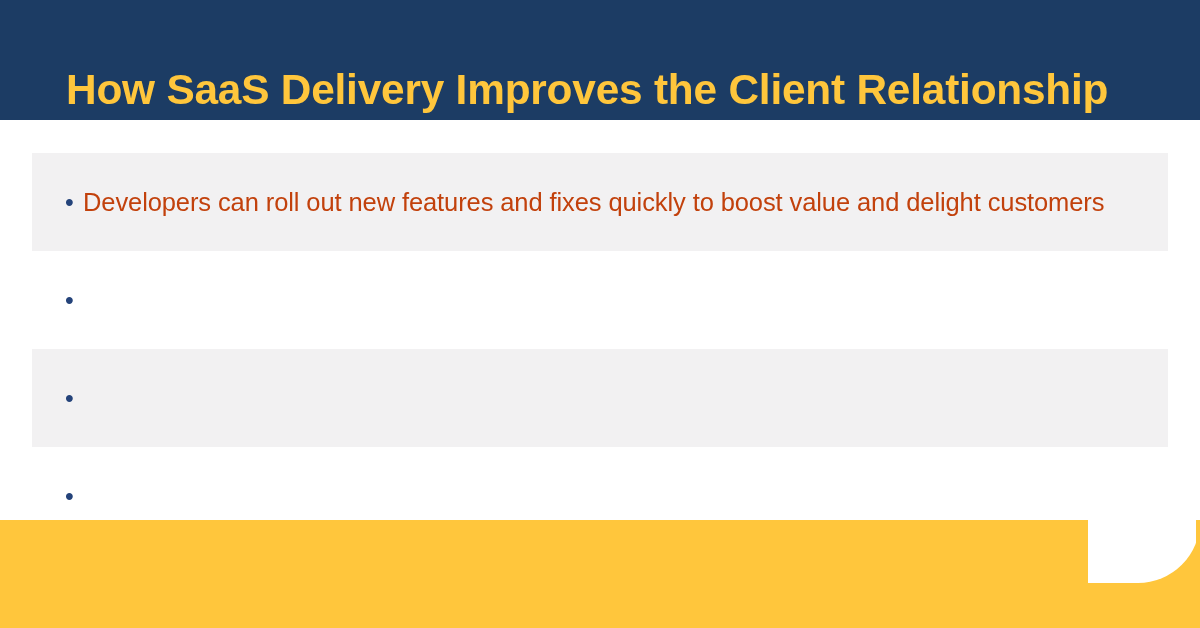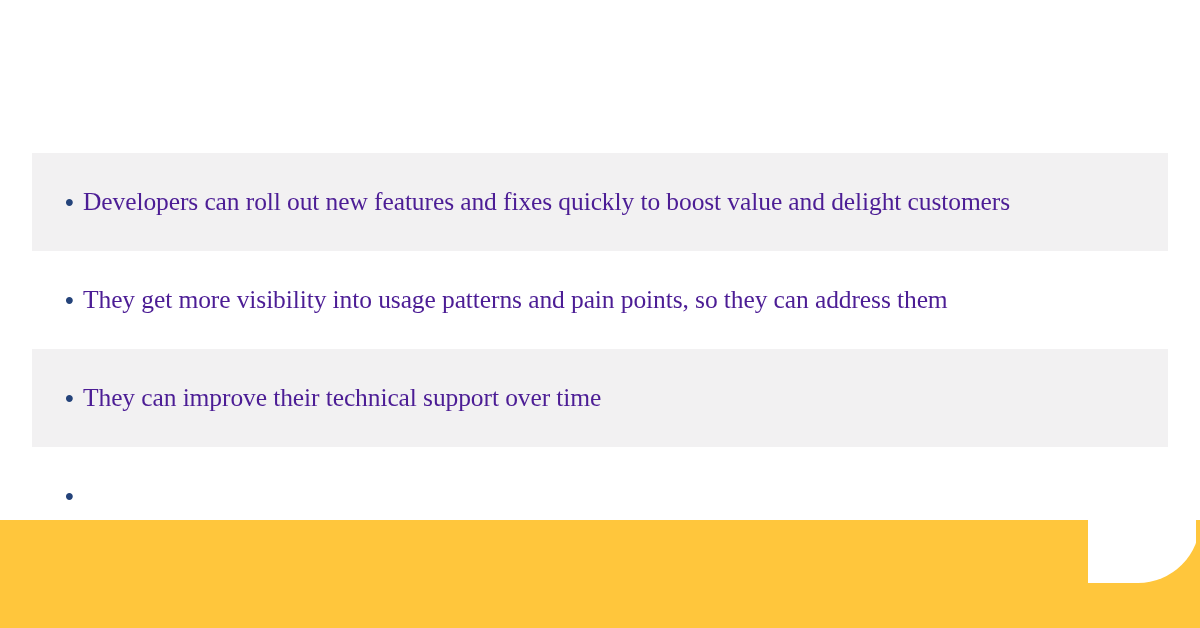--- a/index.html
+++ b/index.html
@@ -88,22 +88,22 @@
     padding-left: 33px;
     box-sizing: content-box;
     color: #24437a;
     font-size: 25px;
     line-height: 1;
     text-align: left;
   }
 
   .bullet-text {
     flex: 1 1 auto;
-    color: #4c1d95;
-    font-family: Liberation Serif, serif;
+    color: #c2410c;
+    font-family: Liberation Sans, sans-serif;
     font-weight: normal;
     font-size: 25.5px;
     line-height: 30px;
     letter-spacing: -0.1px;
     white-space: nowrap;
     margin-left: -14px;
   }
 
   
   #footer-band {
@@ -136,36 +136,37 @@
     height: 63px;
     background: #ffc63c;
     pointer-events: none;
   }
 </style>
 </head>
 <body>
 
 <div id="slide">
 
+  <div id="header-banner">
+    <h1 id="page-title">How SaaS Delivery Improves the Client Relationship</h1>
+  </div>
 
   <div id="bullet-list">
 
     <div class="bullet-row striped">
       <span class="bullet-marker">•</span>
       <span class="bullet-text">Developers can roll out new features and fixes quickly to boost value and delight customers</span>
     </div>
 
     <div class="bullet-row plain">
       <span class="bullet-marker">•</span>
-      <span class="bullet-text">They get more visibility into usage patterns and pain points, so they can address them</span>
     </div>
 
     <div class="bullet-row striped">
       <span class="bullet-marker">•</span>
-      <span class="bullet-text">They can improve their technical support over time</span>
     </div>
 
     <div class="bullet-row plain">
       <span class="bullet-marker">•</span>
     </div>
 
   </div>
 
   <div id="footer-band"></div>
   <div id="footer-notch"></div>

